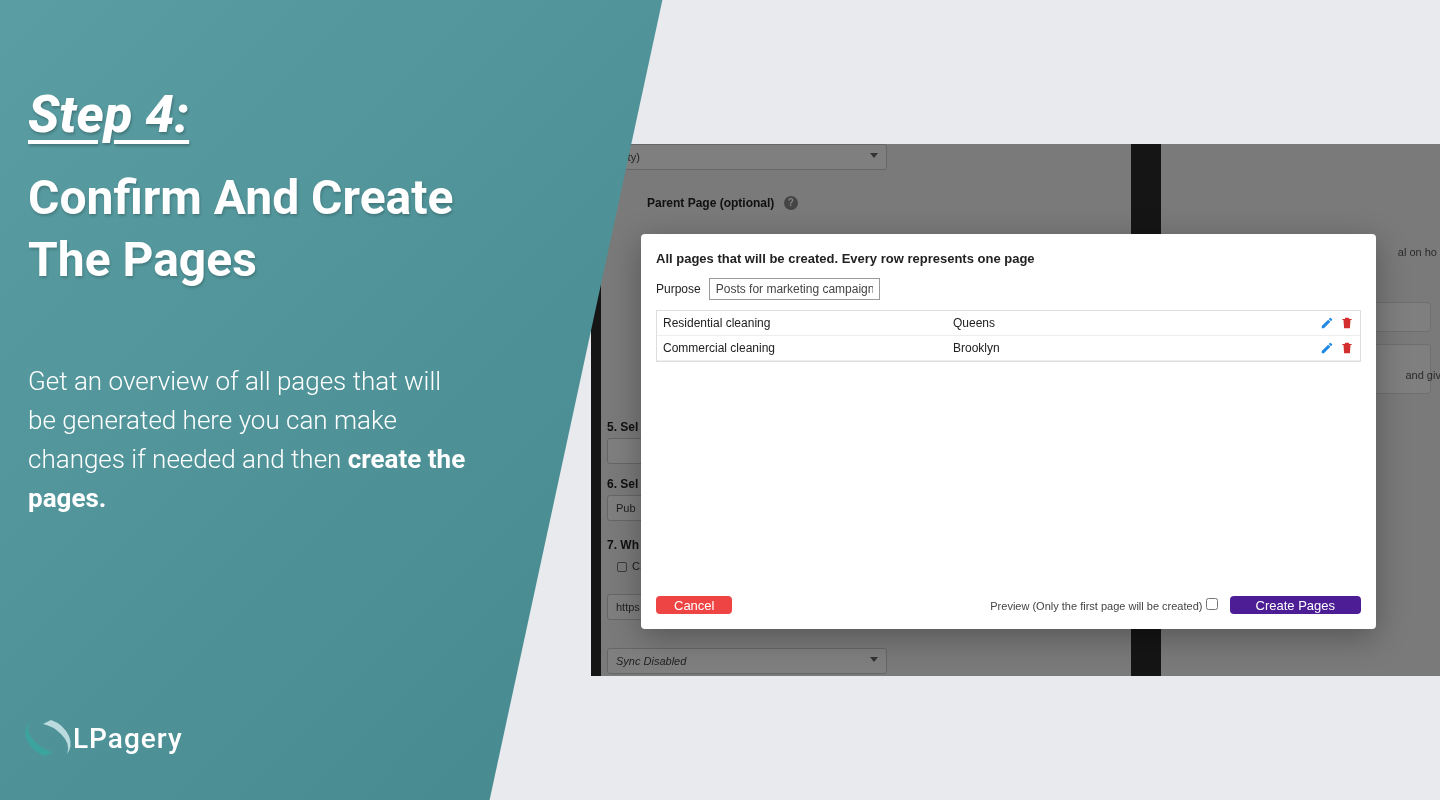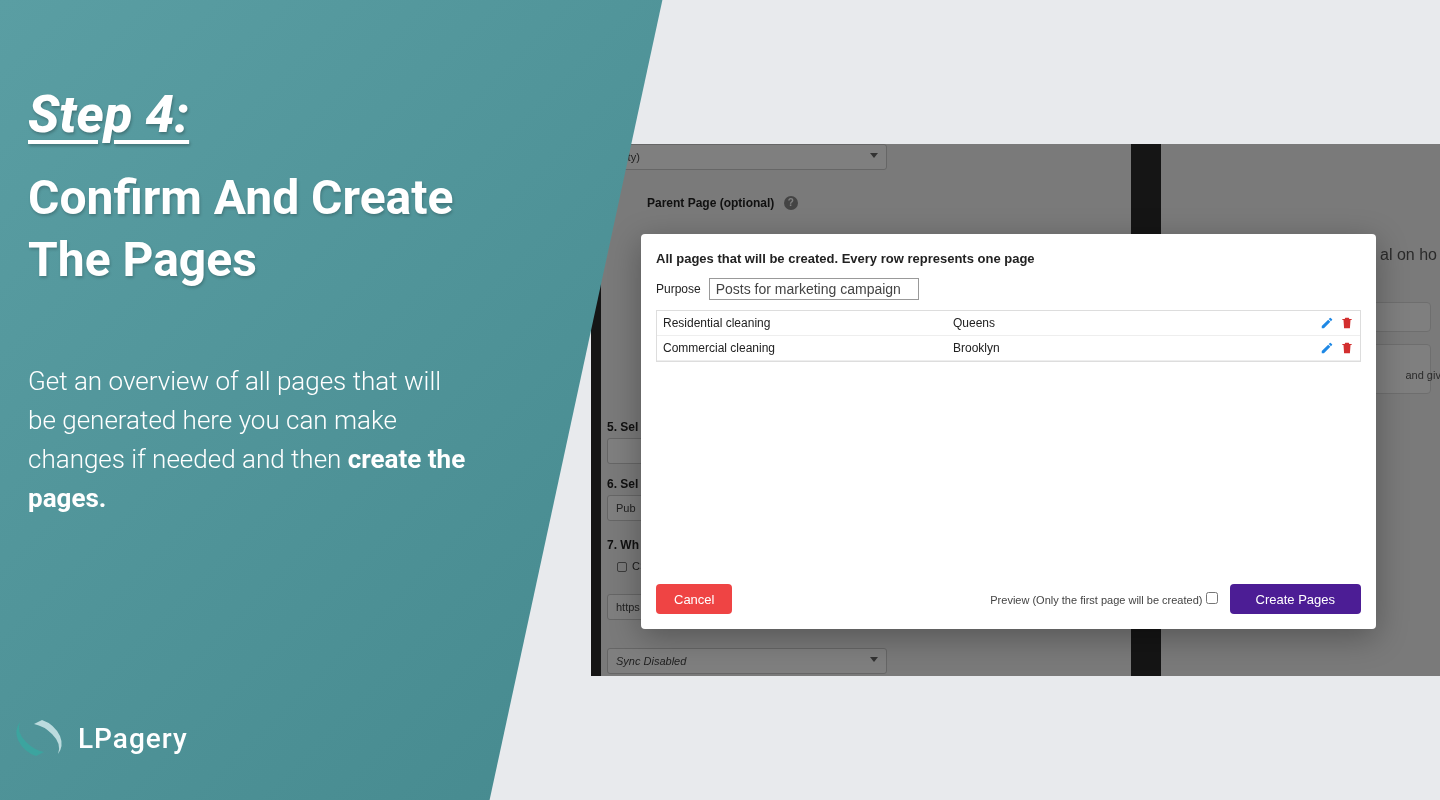--- a/index.html
+++ b/index.html
@@ -50,26 +50,26 @@
     width: 445px;
     z-index: 2;
     color: #fff;
     font-size: 26px;
     font-weight: 300;
     line-height: 1.5;
   }
   .desc .bold { font-weight: 700; }
   .logo {
     position: absolute;
-    left: 14px;
+    left: 23px;
     bottom: 40px;
     z-index: 2;
     display: flex;
     align-items: center;
-    gap: 14px;
+    gap: 0;
     color: #fff;
   }
   .logo-icon { width: 50px; height: 44px; }
   .logo-text { font-size: 28px; font-weight: 500; letter-spacing: 1px; }
 
   
   .screenshot {
     position: absolute;
     left: 591px;
     top: 144px;
@@ -160,25 +160,25 @@
     padding: 17px 15px 12px 15px;
   }
   .purpose-row {
     display: flex;
     align-items: center;
     gap: 8px;
     padding: 0 15px 10px 15px;
     font-size: 12px;
   }
   .purpose-row input {
-    width: 210px;
+    width: 171px;
     height: 22px;
     border: 1px solid #999;
     padding: 0 6px;
-    font-size: 14px;
+    font-size: 12px;
     color: #444;
   }
   .table {
     margin: 0 15px;
     border: 1px solid #ddd;
   }
   .tr {
     display: grid;
     grid-template-columns: 290px 1fr 70px;
     align-items: center;
@@ -198,21 +198,21 @@
   .edit-icon svg, .delete-icon svg { width:14px; height:14px; vertical-align:middle; }
 
   .modal-footer {
     position: absolute;
     left: 15px; right: 15px; bottom: 15px;
     display: flex;
     justify-content: space-between;
     align-items: center;
   }
   .btn {
-    height: 30px;
+    height: 18px;
     padding: 0 18px;
     border: none;
     border-radius: 4px;
     font-size: 13px;
     font-weight: 500;
     color: #fff;
     cursor: pointer;
   }
   .btn-cancel { background: #ef4444; }
   .btn-create { background: #4c1d95; padding: 0 26px; }
@@ -272,21 +272,21 @@
     </div>
     <div class="bg-select" style="left:16px; top:450px; width:280px;">
       <span>https</span>
     </div>
 
     <div class="bg-select" style="left:16px; top:504px; width:280px;font-style:italic;">
       <span>Sync Disabled</span>
       <span class="chev"></span>
     </div>
 
-    <div style="position:absolute; right:4px; top:102px; font-size:16px; color:#555;">al on ho</div>
+    <div style="position:absolute; right:4px; top:102px; font-size:11px; color:#555;">al on ho</div>
     <div class="bg-card" style="right:10px; top:158px; width:260px; height:30px;"></div>
     <div class="bg-card" style="right:10px; top:200px; width:260px; height:50px;"></div>
     <div style="position:absolute; right:-6px; top:225px; font-size:11px; color:#555;">and give</div>
   </div>
 
   <div class="bg-dim"></div>
 
   <div class="modal">
     <div class="modal-title">All pages that will be created. Every row represents one page</div>
 

